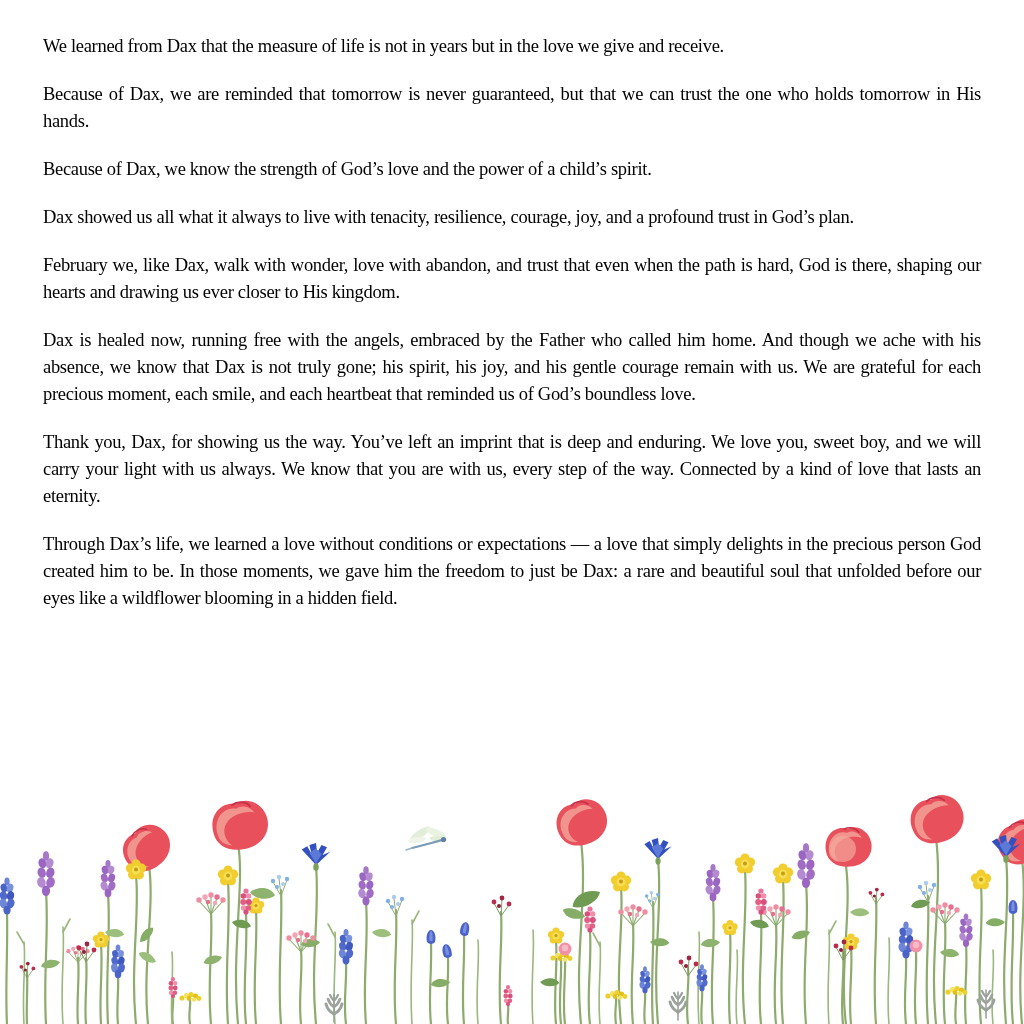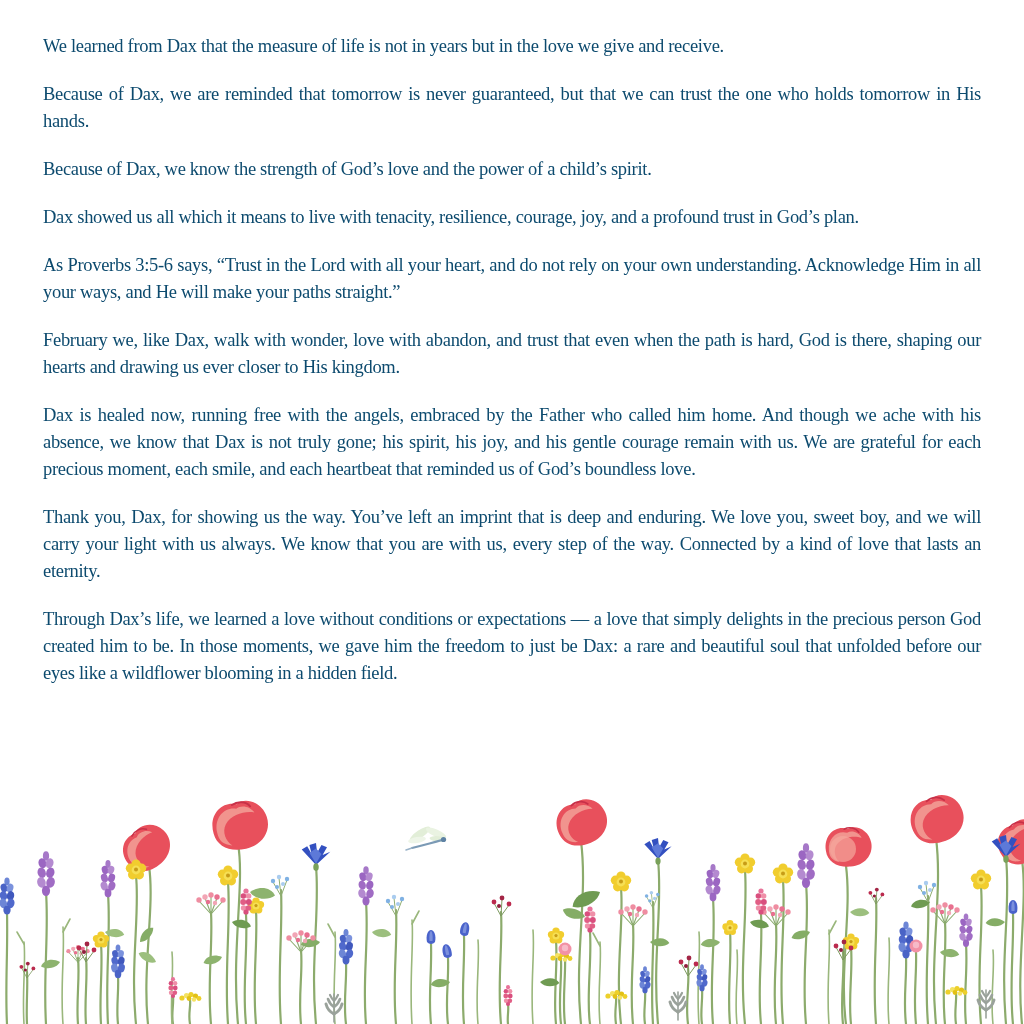--- a/index.html
+++ b/index.html
@@ -2,43 +2,42 @@
 <html><head>
 <meta charset="utf-8">
 <style>
   html,body{margin:0;padding:0;}
   body{
     width:1024px;height:1024px;background:#ffffff;overflow:hidden;position:relative;
     font-family:"Liberation Serif", serif;
   }
   .page{position:absolute;inset:0;background:#ffffff;}
   .text-block{
-    position:absolute;left:43px;right:43px;top:33px;color:#0c4a6e;
+    position:absolute;left:43px;right:43px;top:33px;color:#000000;
   }
   .text-block p{
     margin:0 0 21px 0;
     font-size:18.5px;
     line-height:27px;
     letter-spacing:-0.3px;
     text-align:justify;
     text-justify:inter-word;
   }
   .border-svg{position:absolute;left:0;bottom:0;width:1024px;height:232px;display:block;}
 </style>
 </head>
 <body>
 
 <div class="page">
 
   <div class="text-block">
     <p>We learned from Dax that the measure of life is not in years but in the love we give and receive.</p>
     <p>Because of Dax, we are reminded that tomorrow is never guaranteed, but that we can trust the one who holds tomorrow in His hands.</p>
     <p>Because of Dax, we know the strength of God’s love and the power of a child’s spirit.</p>
-    <p>Dax showed us all which it means to live with tenacity, resilience, courage, joy, and a profound trust in God’s plan.</p>
-    <p>As Proverbs 3:5-6 says, “Trust in the Lord with all your heart, and do not rely on your own understanding. Acknowledge Him in all your ways, and He will make your paths straight.”</p>
+    <p>Dax showed us all what it always to live with tenacity, resilience, courage, joy, and a profound trust in God’s plan.</p>
     <p>February we, like Dax, walk with wonder, love with abandon, and trust that even when the path is hard, God is there, shaping our hearts and drawing us ever closer to His kingdom.</p>
     <p>Dax is healed now, running free with the angels, embraced by the Father who called him home. And though we ache with his absence, we know that Dax is not truly gone; his spirit, his joy, and his gentle courage remain with us. We are grateful for each precious moment, each smile, and each heartbeat that reminded us of God’s boundless love.</p>
     <p>Thank you, Dax, for showing us the way. You’ve left an imprint that is deep and enduring. We love you, sweet boy, and we will carry your light with us always. We know that you are with us, every step of the way. Connected by a kind of love that lasts an eternity.</p>
     <p>Through Dax’s life, we learned a love without conditions or expectations — a love that simply delights in the precious person God created him to be. In those moments, we gave him the freedom to just be Dax: a rare and beautiful soul that unfolded before our eyes like a wildflower blooming in a hidden field.</p>
   </div>
 
   <svg class="border-svg" viewBox="0 0 1024 232" aria-hidden="true">
     <defs>
       <g id="poppyhead">
         <path d="M-21,3 C-27,-13 -16,-26 -3,-24 C3,-31 19,-28 24,-15 C29,-3 22,10 8,14 C-6,18 -17,14 -21,3 Z" fill="#e8505c"></path>

